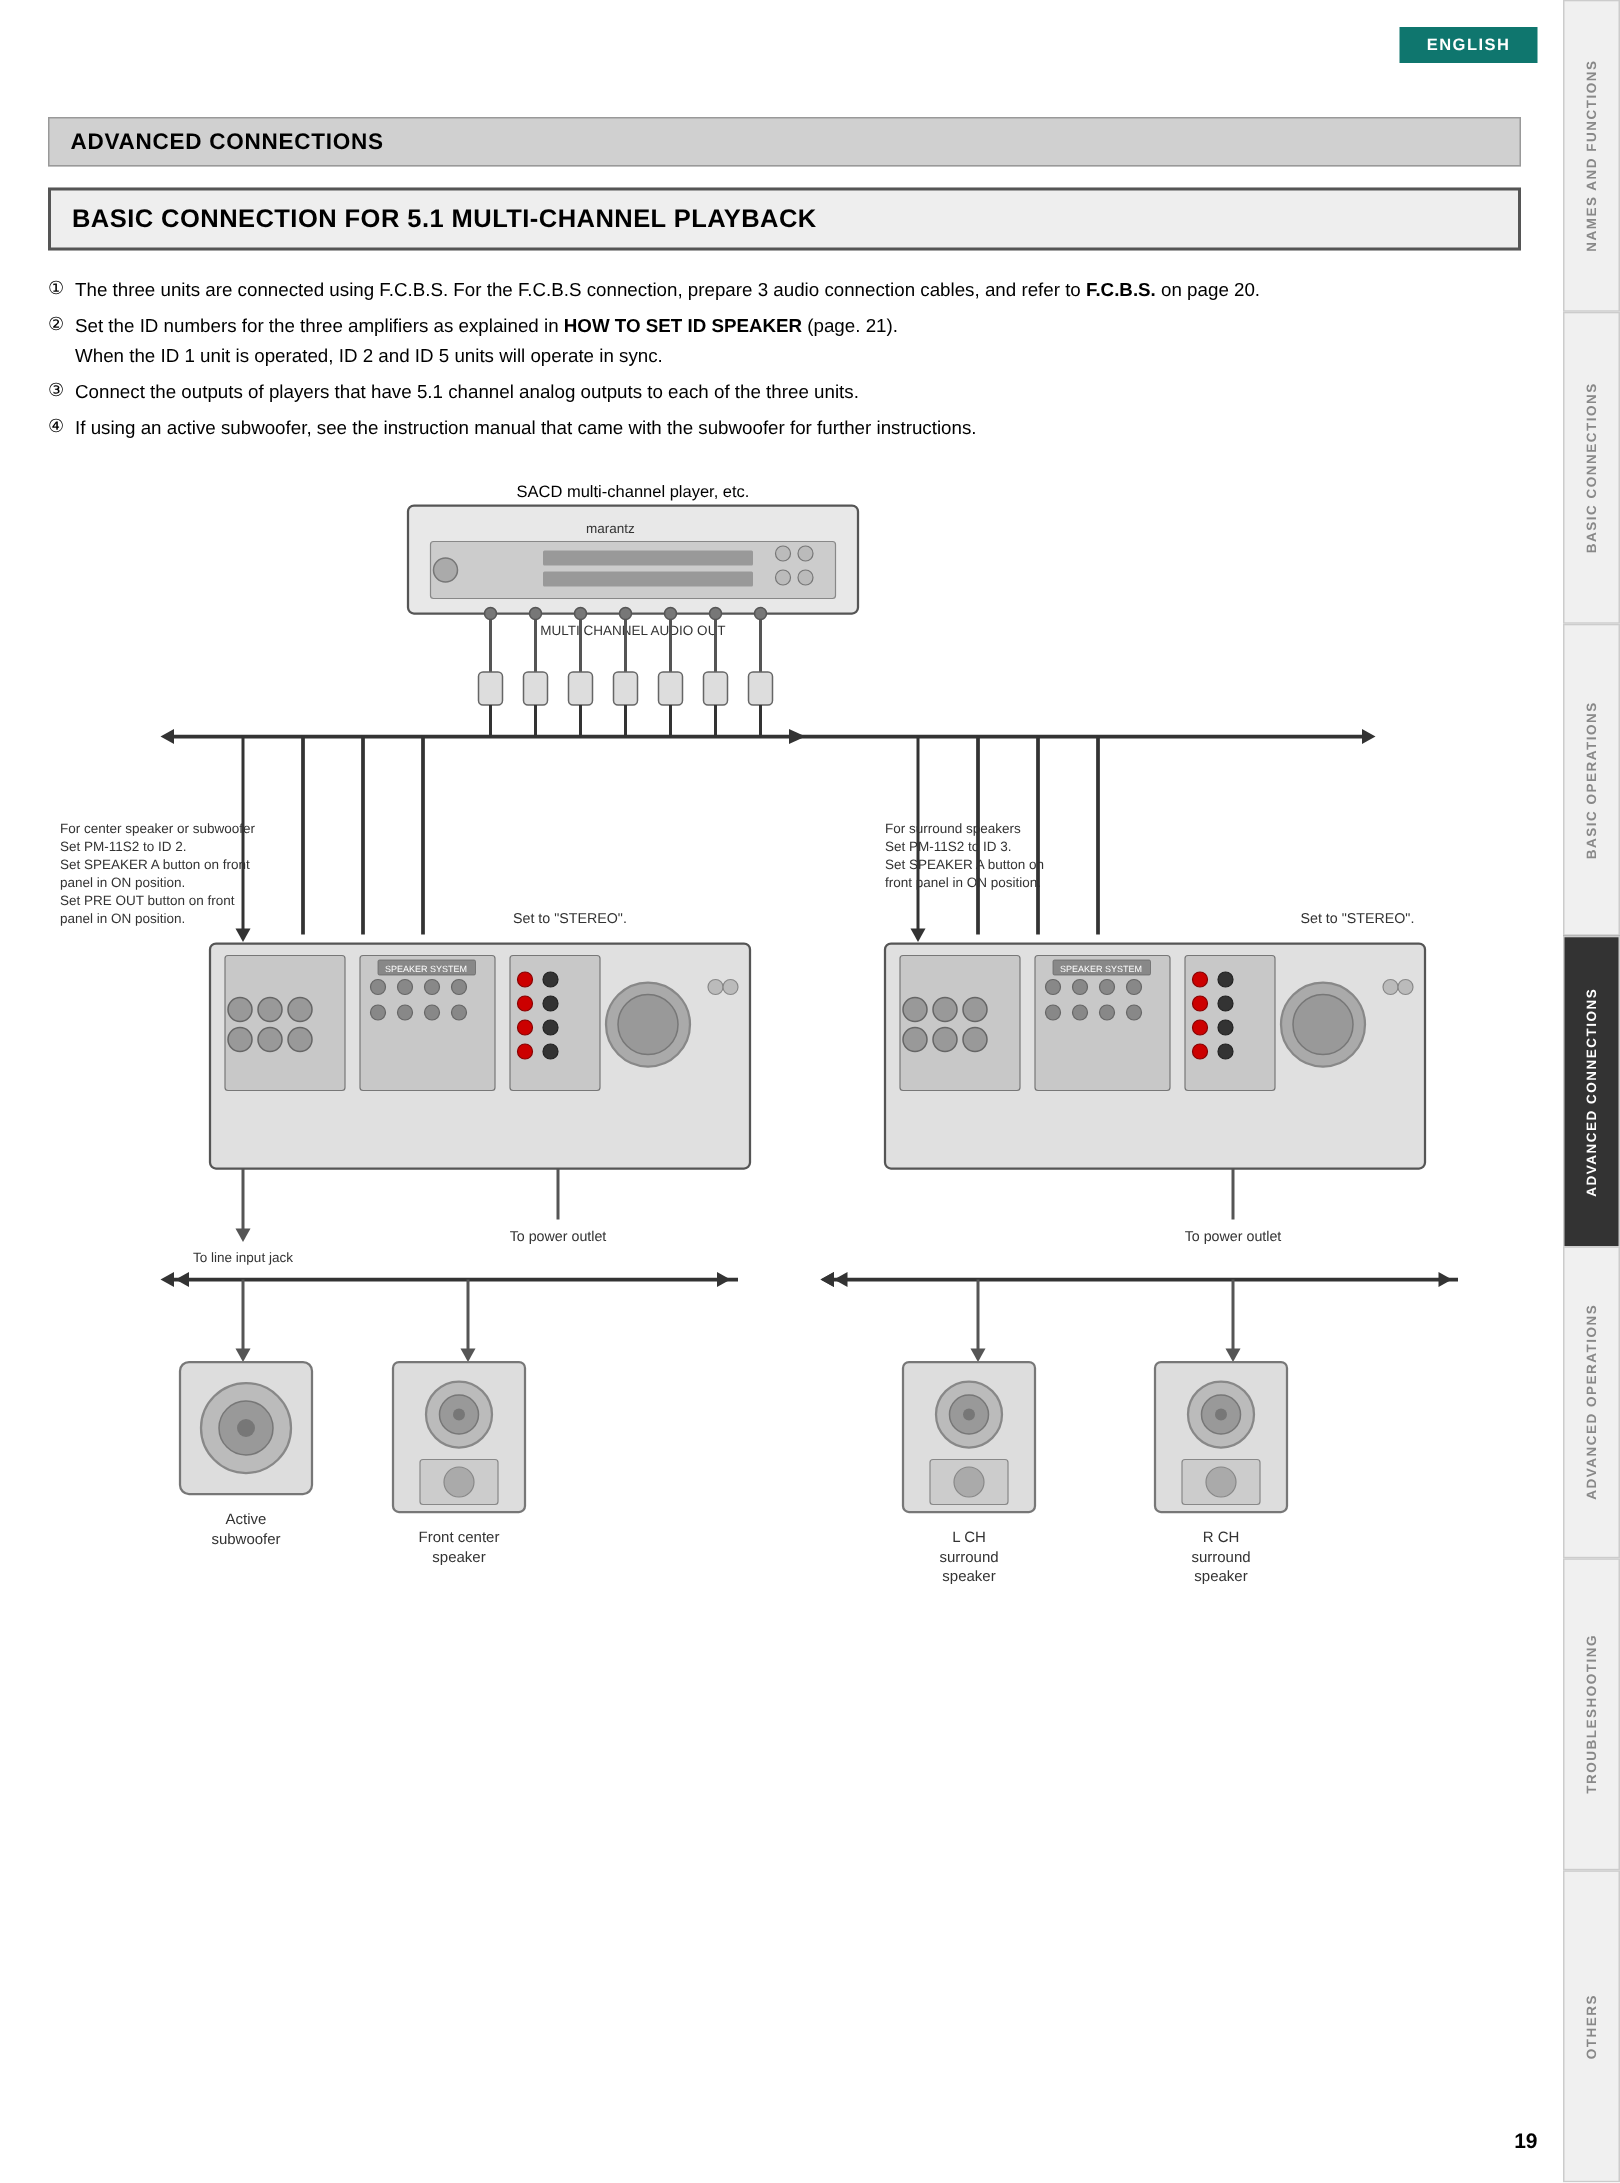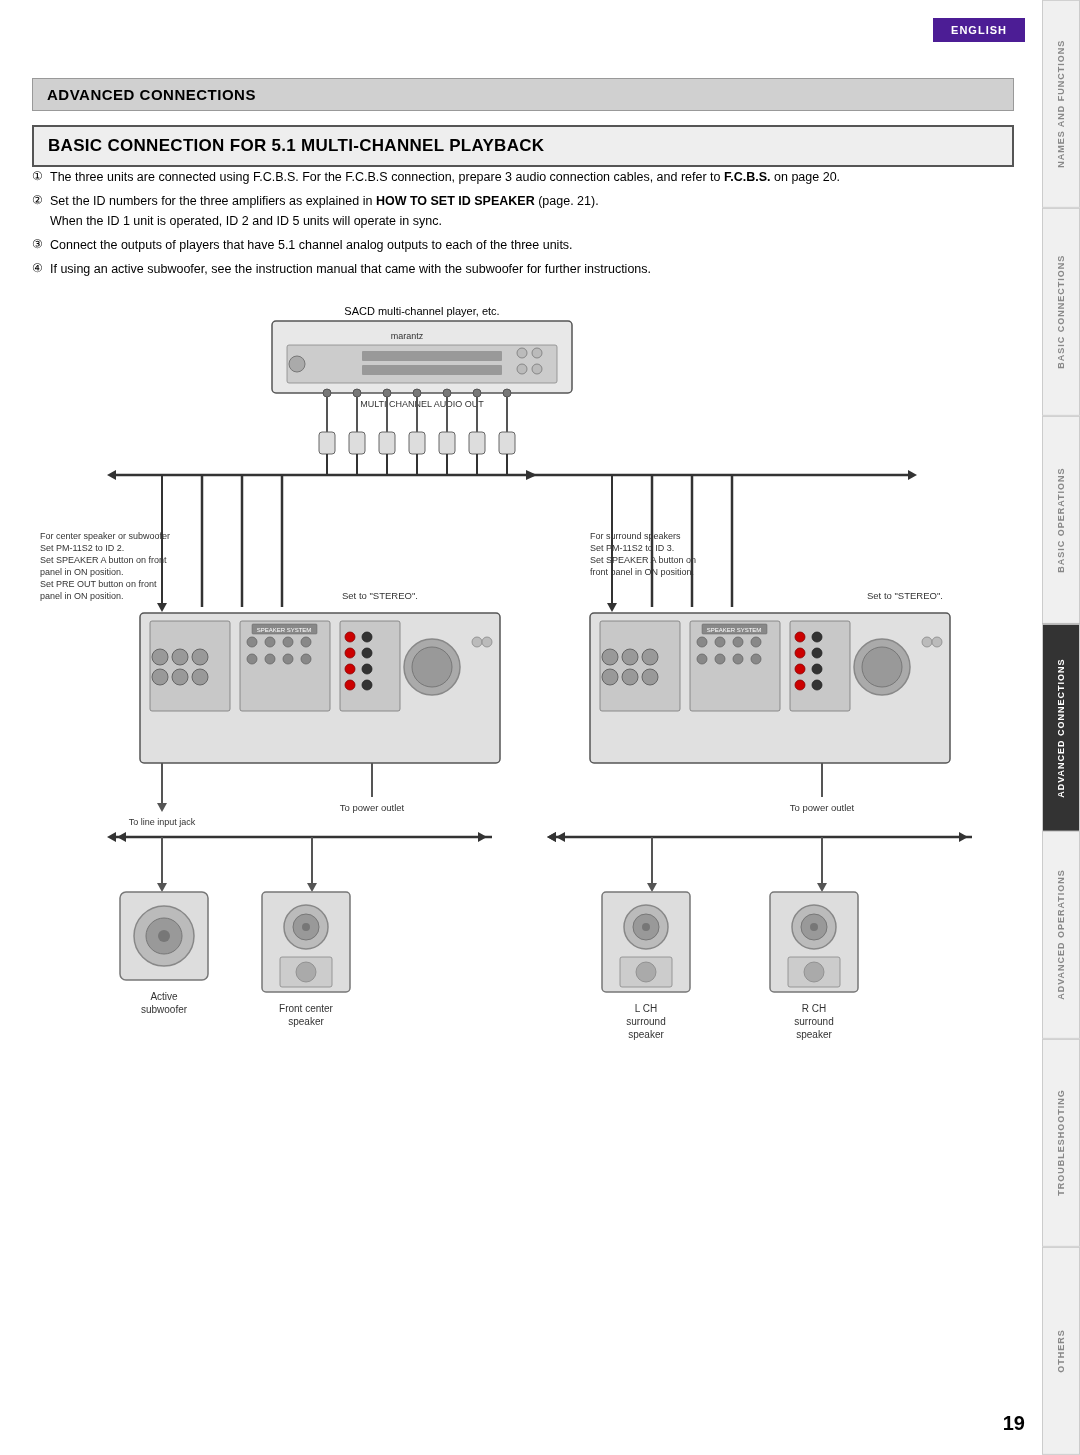--- a/index.html
+++ b/index.html
@@ -44,21 +44,21 @@
     .sidebar-tab.active {
       background: #333;
       color: #fff;
     }
 
     
     .english-btn {
       position: absolute;
       top: 18px;
       right: 55px;
-      background: #4c1d95;
+      background: #0f766e;
       color: #fff;
       font-size: 11px;
       font-weight: bold;
       padding: 6px 18px;
       letter-spacing: 1px;
       text-transform: uppercase;
     }
 
     
     .main-content {
@@ -82,20 +82,21 @@
       letter-spacing: 0.5px;
     }
 
     
     .section-title {
       background: #eee;
       border: 2px solid #555;
       padding: 9px 14px;
       font-size: 17px;
       font-weight: bold;
+      margin-bottom: 16px;
       letter-spacing: 0.3px;
     }
 
     
     .instructions {
       list-style: none;
       padding: 0;
       margin-bottom: 18px;
       font-size: 12.5px;
       line-height: 1.6;
@@ -118,21 +119,21 @@
       position: relative;
       background: #fff;
       text-align: center;
     }
 
     
     .page-number {
       position: absolute;
       bottom: 20px;
       right: 55px;
-      font-size: 20px;
+      font-size: 14px;
       font-weight: bold;
     }
   </style>
 </head>
 <body>
 
 <div class="english-btn">ENGLISH</div>
 
 <div class="sidebar">
   <div class="sidebar-tab">

